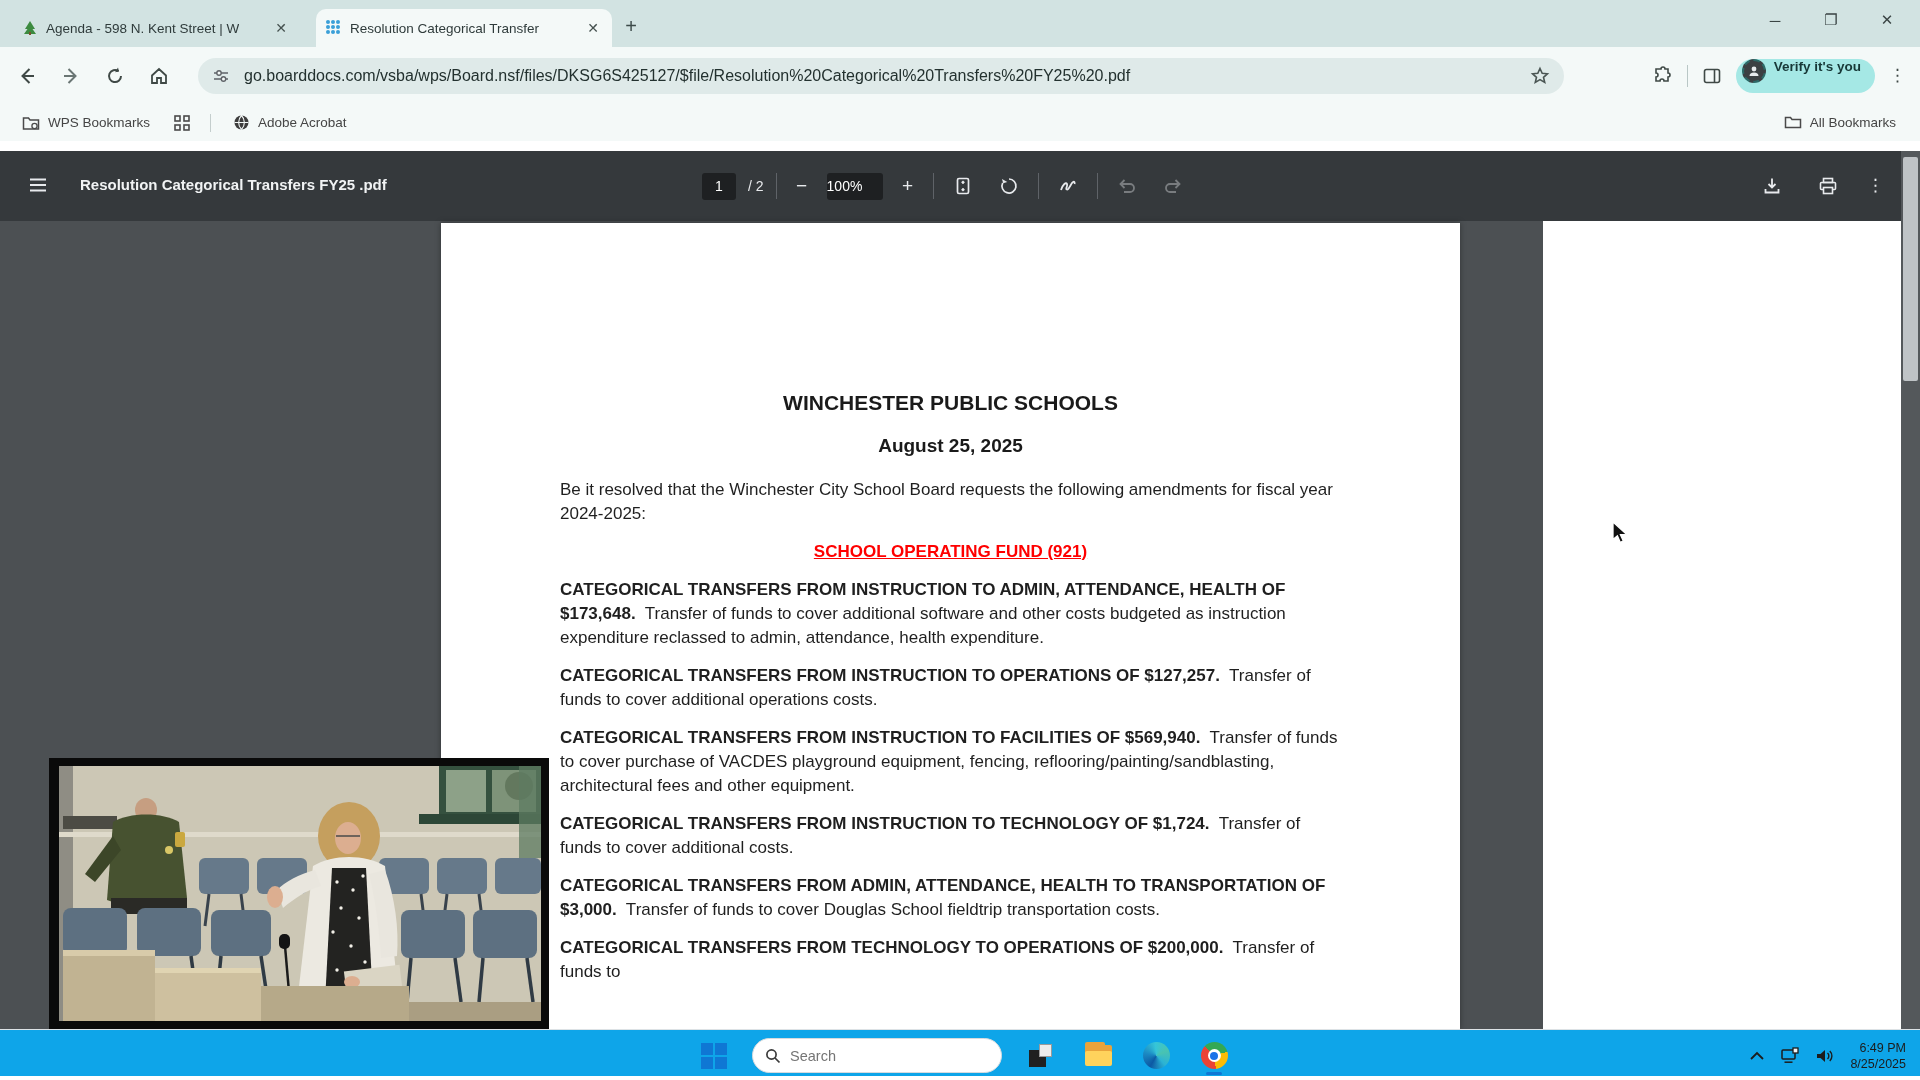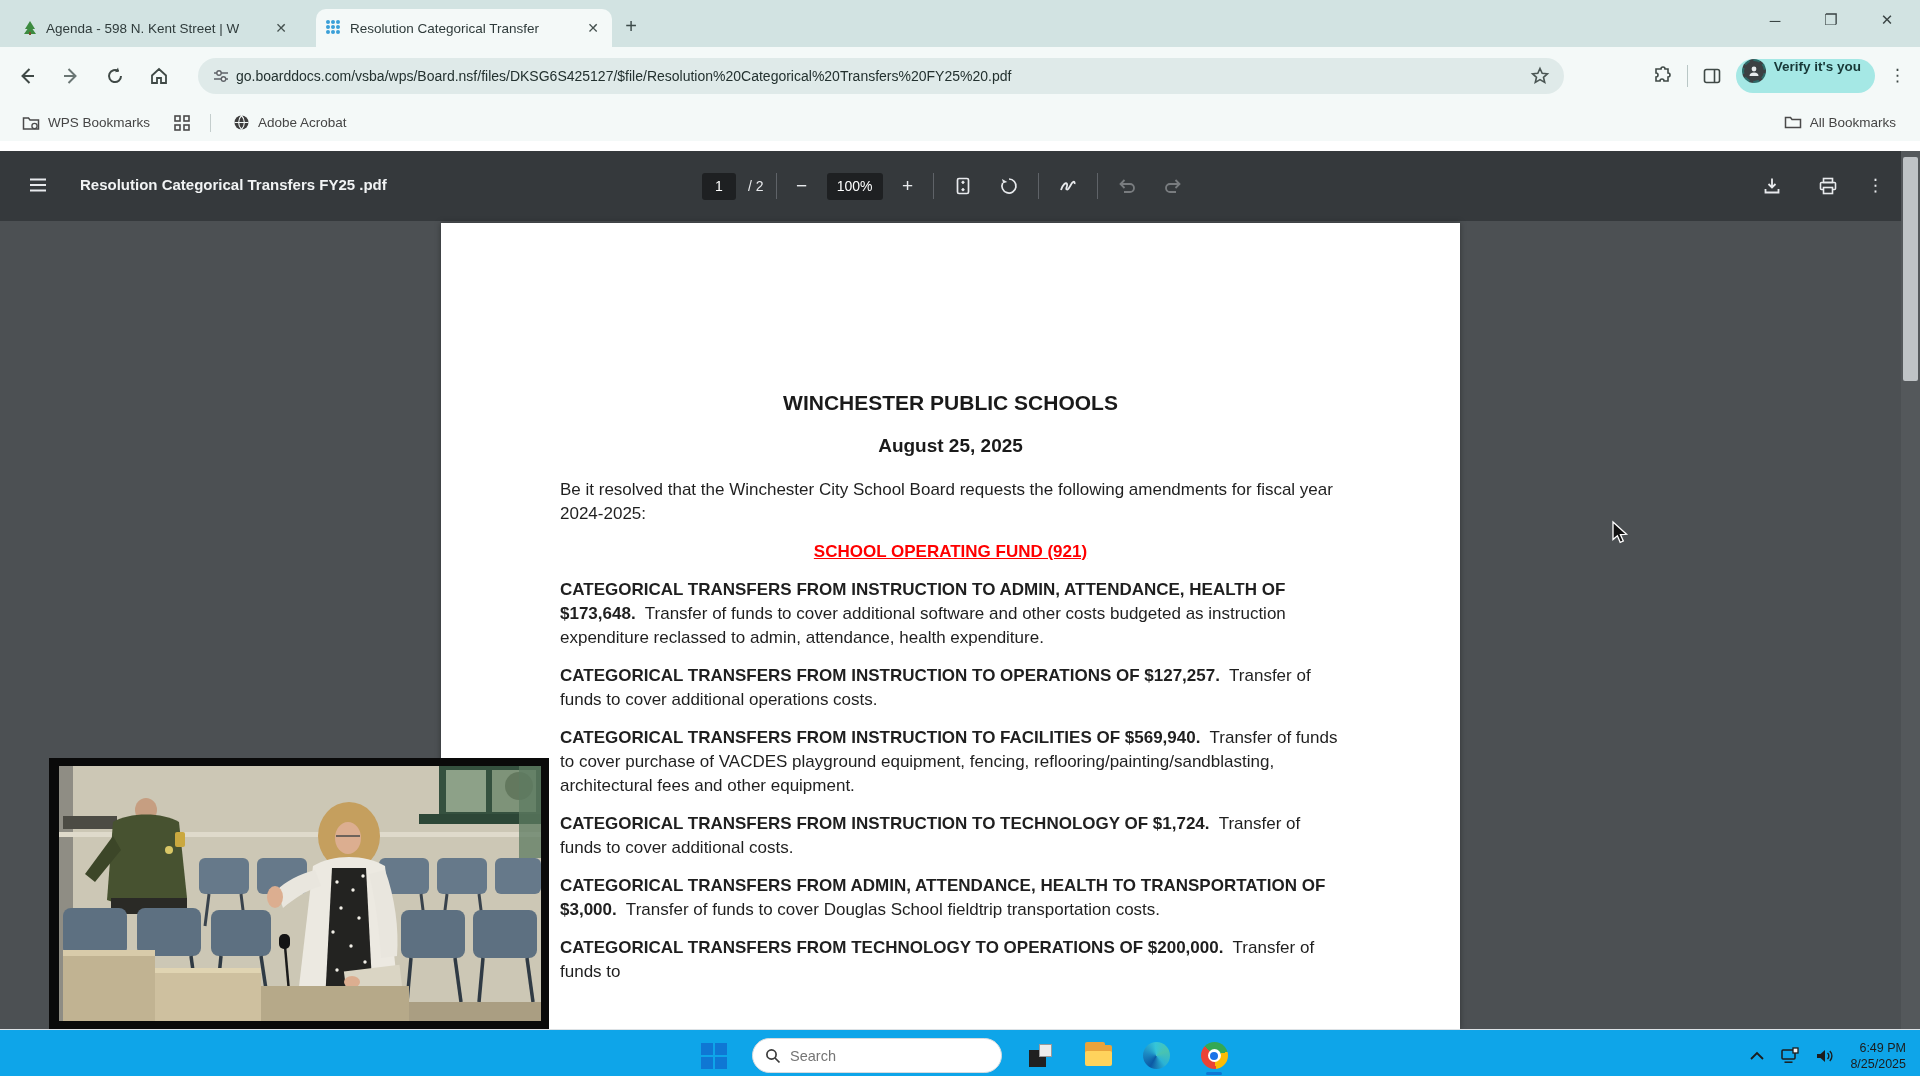--- a/index.html
+++ b/index.html
@@ -17,21 +17,21 @@
   .wincontrols { position:absolute; right:8px; top:0; height:40px; display:flex; align-items:center; gap:30px; padding-right:12px; color:#3a4444; }
   .wc { width:26px; text-align:center; font-size:15px; }
   .favicon { width:16px; height:16px; flex:0 0 16px; }
   .dotgrid { display:grid; grid-template-columns:repeat(3,4px); grid-template-rows:repeat(3,4px); gap:1px; }
   .dotgrid span { width:4px; height:4px; border-radius:50%; background:#3aa0d8; }
 
   
   .toolbar { position:absolute; left:0; top:47px; width:1920px; height:57px; background:#f4f9f8; display:flex; align-items:center; }
   .navbtn { width:34px; height:34px; display:flex; align-items:center; justify-content:center; margin-left:10px; border-radius:50%; color:#3f4946; }
   .omnibox { position:absolute; left:198px; top:11px; width:1366px; height:36px; background:#dfeae9; border-radius:18px; display:flex; align-items:center; padding:0 14px; }
-  .omni-url { font-size:14px; color:#23312f; white-space:nowrap; overflow:hidden; flex:1; margin-left:6px; }
+  .omni-url { font-size:16px; color:#23312f; white-space:nowrap; overflow:hidden; flex:1; margin-left:14px; }
   .toolbar-right { position:absolute; right:0; top:0; height:57px; display:flex; align-items:center; gap:14px; padding-right:14px; }
   .tb-sep { width:1px; height:22px; background:#b9c7c6; }
   .verify-pill { height:34px; background:#a5e8e5; border-radius:17px; display:flex; gap:8px; padding:0 14px 0 6px; }
   .verify-pill .avatar { width:24px; height:24px; border-radius:50%; background:#3c4043; border:2px dashed #2d6a68; display:flex; align-items:center; justify-content:center; }
   .verify-pill .label { font-size:13.5px; color:#173837; font-weight:bold; }
   .kebab { color:#3f4946; font-size:17px; letter-spacing:0; line-height:6px; }
 
   
   .bookmarks { position:absolute; left:0; top:104px; width:1920px; height:37px; background:#f4f9f8; display:flex; align-items:center; font-size:13.5px; color:#454545; }
   .bm-item { display:flex; align-items:center; gap:8px; margin-left:22px; }
@@ -39,29 +39,29 @@
   .bm-right { margin-left:auto; margin-right:24px; display:flex; align-items:center; gap:8px; }
   .embed-gap { position:absolute; left:0; top:141px; width:1920px; height:10px; background:#ffffff; }
 
   
   .pdfbar { position:absolute; left:0; top:151px; width:1920px; height:70px; background:#35393c; color:#f1f3f4; }
   .pdfbar .hamb { position:absolute; left:28px; top:24px; }
   .pdf-title { position:absolute; left:80px; top:25px; font-size:15px; font-weight:bold; color:#f1f3f4; }
   .pdf-center { position:absolute; left:702px; top:0; height:70px; display:flex; align-items:center; gap:12px; }
   .pgbox { width:34px; height:27px; background:#1e2022; border-radius:3px; color:#fff; font-size:14px; text-align:center; line-height:27px; }
   .pgtotal { font-size:14px; color:#e8eaed; }
-  .zbox { width:56px; height:27px; background:#1e2022; border-radius:3px; color:#fff; font-size:14px; text-align:center; line-height:27px; }
+  .zbox { width:56px; height:27px; background:#1e2022; border-radius:3px; color:#fff; font-size:14px; line-height:27px; }
   .pdfsep { width:1px; height:26px; background:#5f6368; }
   .pdficon { width:34px; height:34px; display:flex; align-items:center; justify-content:center; border-radius:50%; }
   .dim { opacity:.38; }
   .zoomglyph { font-size:19px; color:#e8eaed; width:26px; text-align:center; }
   .pdf-right { position:absolute; right:36px; top:0; height:70px; display:flex; align-items:center; gap:22px; }
 
   
-  .viewer { position:absolute; left:0; top:221px; width:1920px; height:808px; background:#4c5053;padding-left:28px; }
+  .viewer { position:absolute; left:0; top:221px; width:1543px; height:808px; background:#4c5053;padding-left:28px; }
   .page { position:absolute; left:441px; top:2px; width:1019px; height:806px; background:#ffffff; overflow:hidden; padding:168px 119px 0 119px; box-shadow:0 0 6px rgba(0,0,0,.35); }
   .doc-title { font-size:21px; font-weight:bold; text-align:center; color:#1a1a1a; margin-bottom:20px; }
   .doc-date { font-size:19px; font-weight:bold; text-align:center; color:#1a1a1a; margin-bottom:21px; }
   .doc-body p { font-size:17px; line-height:24px; color:#1f1f1f; margin-bottom:14px; white-space:pre-wrap; }
   .doc-red { font-size:17px; font-weight:bold; text-align:center; text-decoration:underline; margin-bottom:15px; }
   .b { font-weight:bold; }
 
   .pdf-scrollbar { position:absolute; right:0; top:151px; width:19px; height:878px; background:#54585b; }
   .pdf-thumb { position:absolute; left:2px; top:6px; width:15px; height:224px; background:#bfc3c6; border-radius:2px; }
 

